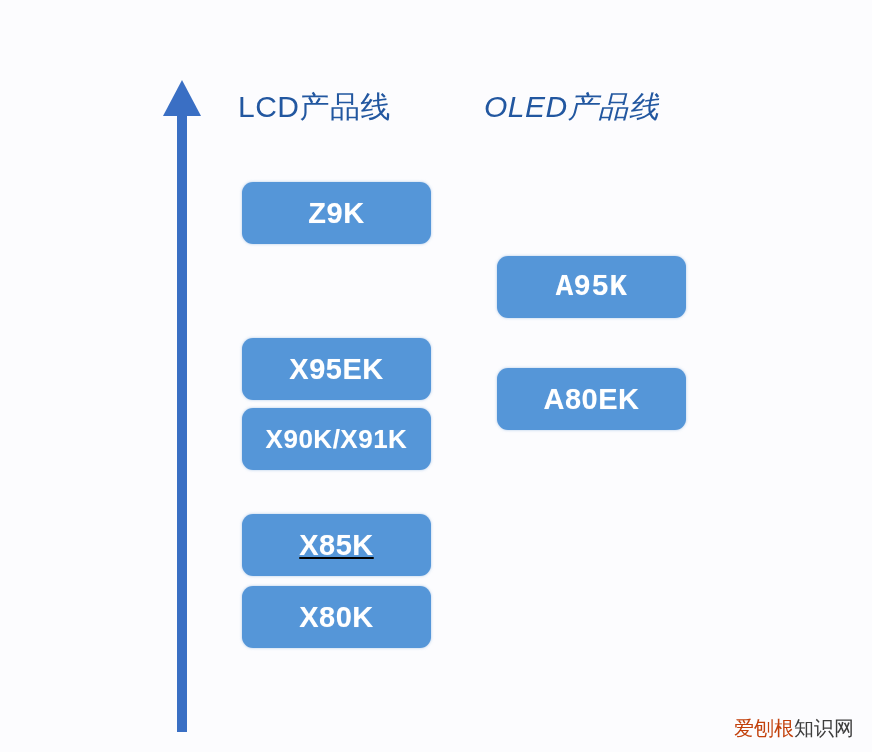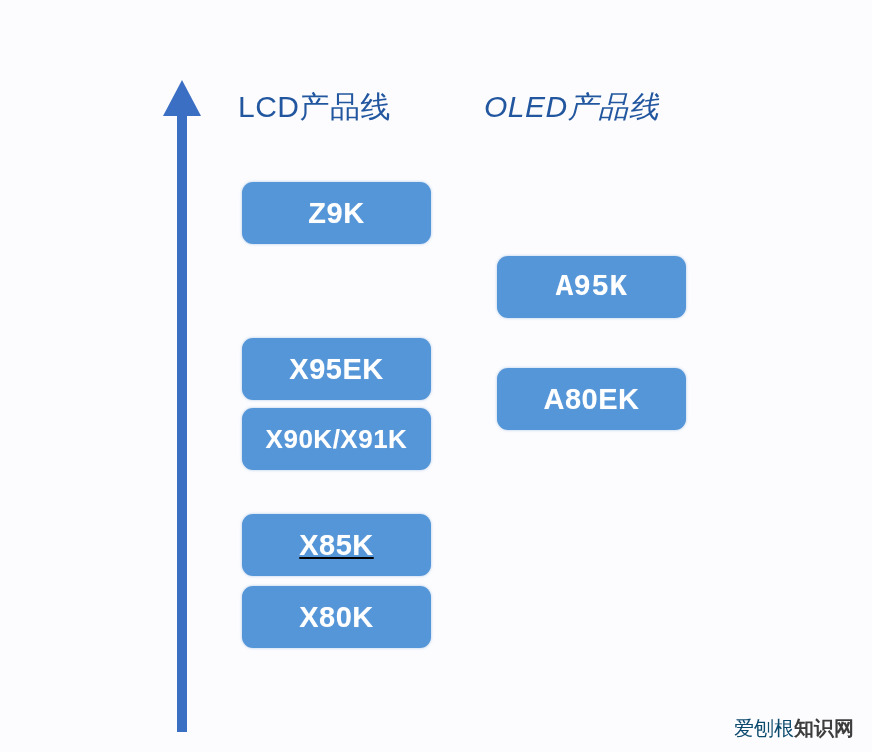--- a/index.html
+++ b/index.html
@@ -75,22 +75,22 @@
   
   .watermark {
     position: absolute;
     right: 18px;
     bottom: 14px;
     font-size: 20px;
     line-height: 1;
     white-space: nowrap;
     user-select: none;
   }
-  .watermark .wm-a { color: #0c4a6e; }
-  .watermark .wm-b { color: #3d3d3d; font-weight: bold; }
+  .watermark .wm-a { color: #c2410c; }
+  .watermark .wm-b { color: #3d3d3d; }
 </style>
 </head>
 <body>
 
 <div id="canvas">
 
   <div class="axis-arrow">
     <svg width="44" height="656" viewBox="0 0 44 656" xmlns="http://www.w3.org/2000/svg">
       <rect x="17" y="32" width="10" height="622" fill="#3a6fc4"></rect>
       <polygon points="22,2 41,38 3,38" fill="#3a6fc4"></polygon>

